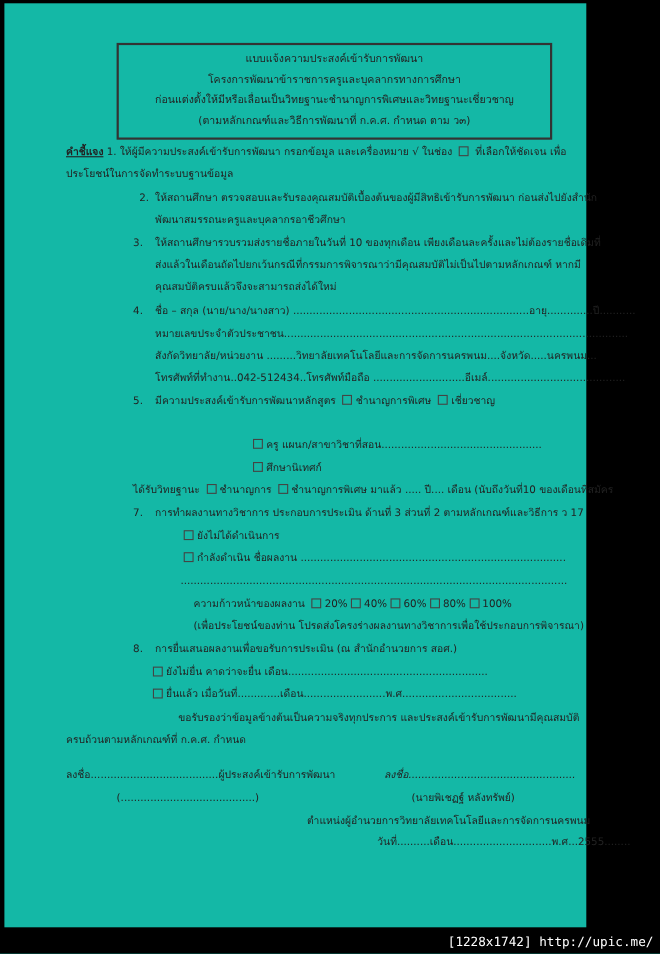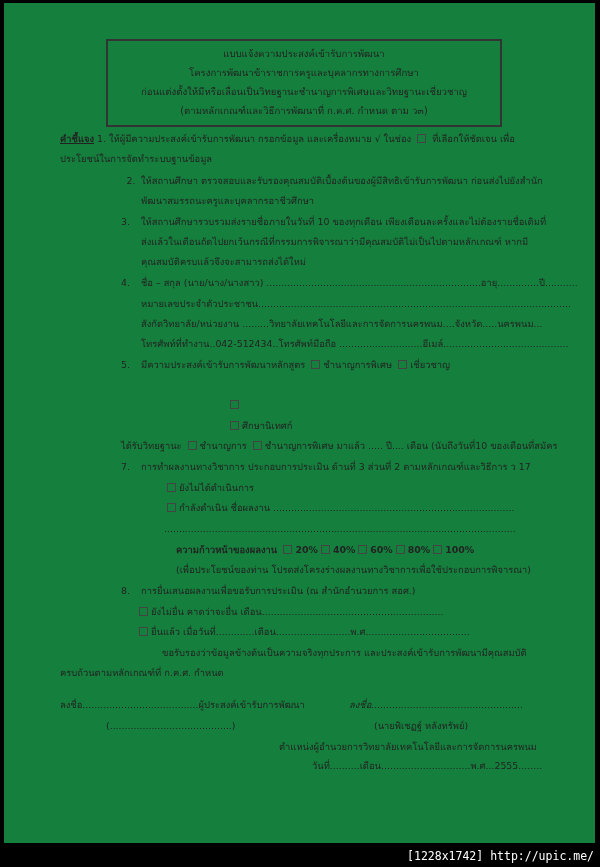--- a/index.html
+++ b/index.html
@@ -2,22 +2,22 @@
 <html><head>
 <meta charset="utf-8">
 <style>
   html, body { margin: 0; padding: 0; }
   body {
     width: 600px; height: 867px; background: #000; overflow: hidden;
     font-family: "DejaVu Sans", "Liberation Sans", sans-serif;
     color: #222;
   }
   .page {
-    position: absolute; left: 4px; top: 3px; width: 591px; height: 840px;
-    background: #15803d;
+    position: absolute; left: 4px; top: 3px; width: 529px; height: 840px;
+    background: #14b8a6;
   }
   .title-box {
     position: absolute; left: 102px; top: 36px; width: 396px; height: 88px;
     border: 2px solid #333; box-sizing: border-box;
     text-align: center; font-size: 9.6px; line-height: 19px; padding-top: 3px;
   }
   .title-box div { white-space: nowrap; }
   .line {
     position: absolute; font-size: 9.4px; white-space: nowrap; line-height: 14px;
   }
@@ -70,42 +70,42 @@
   <div class="line" style="left:137px; top:314px;">สังกัดวิทยาลัย/หน่วยงาน .........วิทยาลัยเทคโนโลยีและการจัดการนครพนม....จังหวัด.....นครพนม...</div>
   <div class="line" style="left:137px; top:334px;">โทรศัพท์ที่ทำงาน..042-512434..โทรศัพท์มือถือ ............................อีเมล์..........................................</div>
 
   <div class="line" style="left:117px; top:355px;">
     <span class="num">5.</span><span>มีความประสงค์เข้ารับการพัฒนาหลักสูตร</span>
     <span class="cb"></span><span>ชำนาญการพิเศษ</span>
     <span class="cb"></span><span>เชี่ยวชาญ</span>
   </div>
 
   <div class="line" style="left:223px; top:395px;">
-    <span class="cb"></span>
+    <span class="cb"></span><span>ครู  แผนก/สาขาวิชาที่สอน.................................................</span>
   </div>
   <div class="line" style="left:223px; top:416px;">
     <span class="cb"></span><span>ศึกษานิเทศก์</span>
   </div>
   <div class="line" style="left:117px; top:436px;">
     <span>ได้รับวิทยฐานะ</span>
     <span class="cb"></span><span>ชำนาญการ</span>
     <span class="cb"></span><span>ชำนาญการพิเศษ  มาแล้ว ..... ปี.... เดือน (นับถึงวันที่10 ของเดือนที่สมัคร</span>
   </div>
 
   <div class="line" style="left:117px; top:457px;">
     <span class="num">7.</span><span>การทำผลงานทางวิชาการ ประกอบการประเมิน ด้านที่ 3 ส่วนที่ 2 ตามหลักเกณฑ์และวิธีการ ว 17</span>
   </div>
   <div class="line" style="left:160px; top:478px;">
     <span class="cb"></span><span>ยังไม่ได้ดำเนินการ</span>
   </div>
   <div class="line" style="left:160px; top:498px;">
     <span class="cb"></span><span>กำลังดำเนิน  ชื่อผลงาน .................................................................................</span>
   </div>
   <div class="line" style="left:160px; top:519px;">......................................................................................................................</div>
-  <div class="line" style="left:172px; top:540px;font-weight:bold;">
+  <div class="line" style="left:172px; top:540px;">
     <span>ความก้าวหน้าของผลงาน</span>
     <span class="cb"></span><span>20%</span><span class="cb"></span><span>40%</span><span class="cb"></span><span>60%</span><span class="cb"></span><span>80%</span><span class="cb"></span><span>100%</span>
   </div>
   <div class="line" style="left:172px; top:560px;">(เพื่อประโยชน์ของท่าน โปรดส่งโครงร่างผลงานทางวิชาการเพื่อใช้ประกอบการพิจารณา)</div>
 
   <div class="line" style="left:117px; top:581px;">
     <span class="num">8.</span><span>การยื่นเสนอผลงานเพื่อขอรับการประเมิน (ณ สำนักอำนวยการ สอศ.)</span>
   </div>
   <div class="line" style="left:132px; top:602px;">
     <span class="cb"></span><span>ยังไม่ยื่น  คาดว่าจะยื่น เดือน.............................................................</span>
@@ -115,16 +115,16 @@
   </div>
 
   <div class="line" style="left:56px; top:663px;">ครบถ้วนตามหลักเกณฑ์ที่ ก.ค.ศ. กำหนด</div>
   <div class="line" style="left:158px; top:643px;">ขอรับรองว่าข้อมูลข้างต้นเป็นความจริงทุกประการ  และประสงค์เข้ารับการพัฒนามีคุณสมบัติ</div>
 
   <div class="line" style="left:56px; top:695px;">ลงชื่อ.......................................ผู้ประสงค์เข้ารับการพัฒนา</div>
   <div class="line" style="left:102px; top:716px;">(.........................................)</div>
   <div class="line" style="left:345px; top:695px;font-style:italic;">ลงชื่อ...................................................</div>
   <div class="line" style="left:370px; top:716px;">(นายพิเชฏฐ์ หลังทรัพย์)</div>
   <div class="line" style="left:275px; top:737px;">ตำแหน่งผู้อำนวยการวิทยาลัยเทคโนโลยีและการจัดการนครพนม</div>
-  <div class="line" style="left:308px; top:756px;">วันที่..........เดือน..............................พ.ศ...2555........</div>
+  <div class="line" style="left:339px; top:756px;">วันที่..........เดือน..............................พ.ศ...2555........</div>
 </div>
 
 <div class="footer-bar">[1228x1742] http://upic.me/</div>
 
 </body></html>

